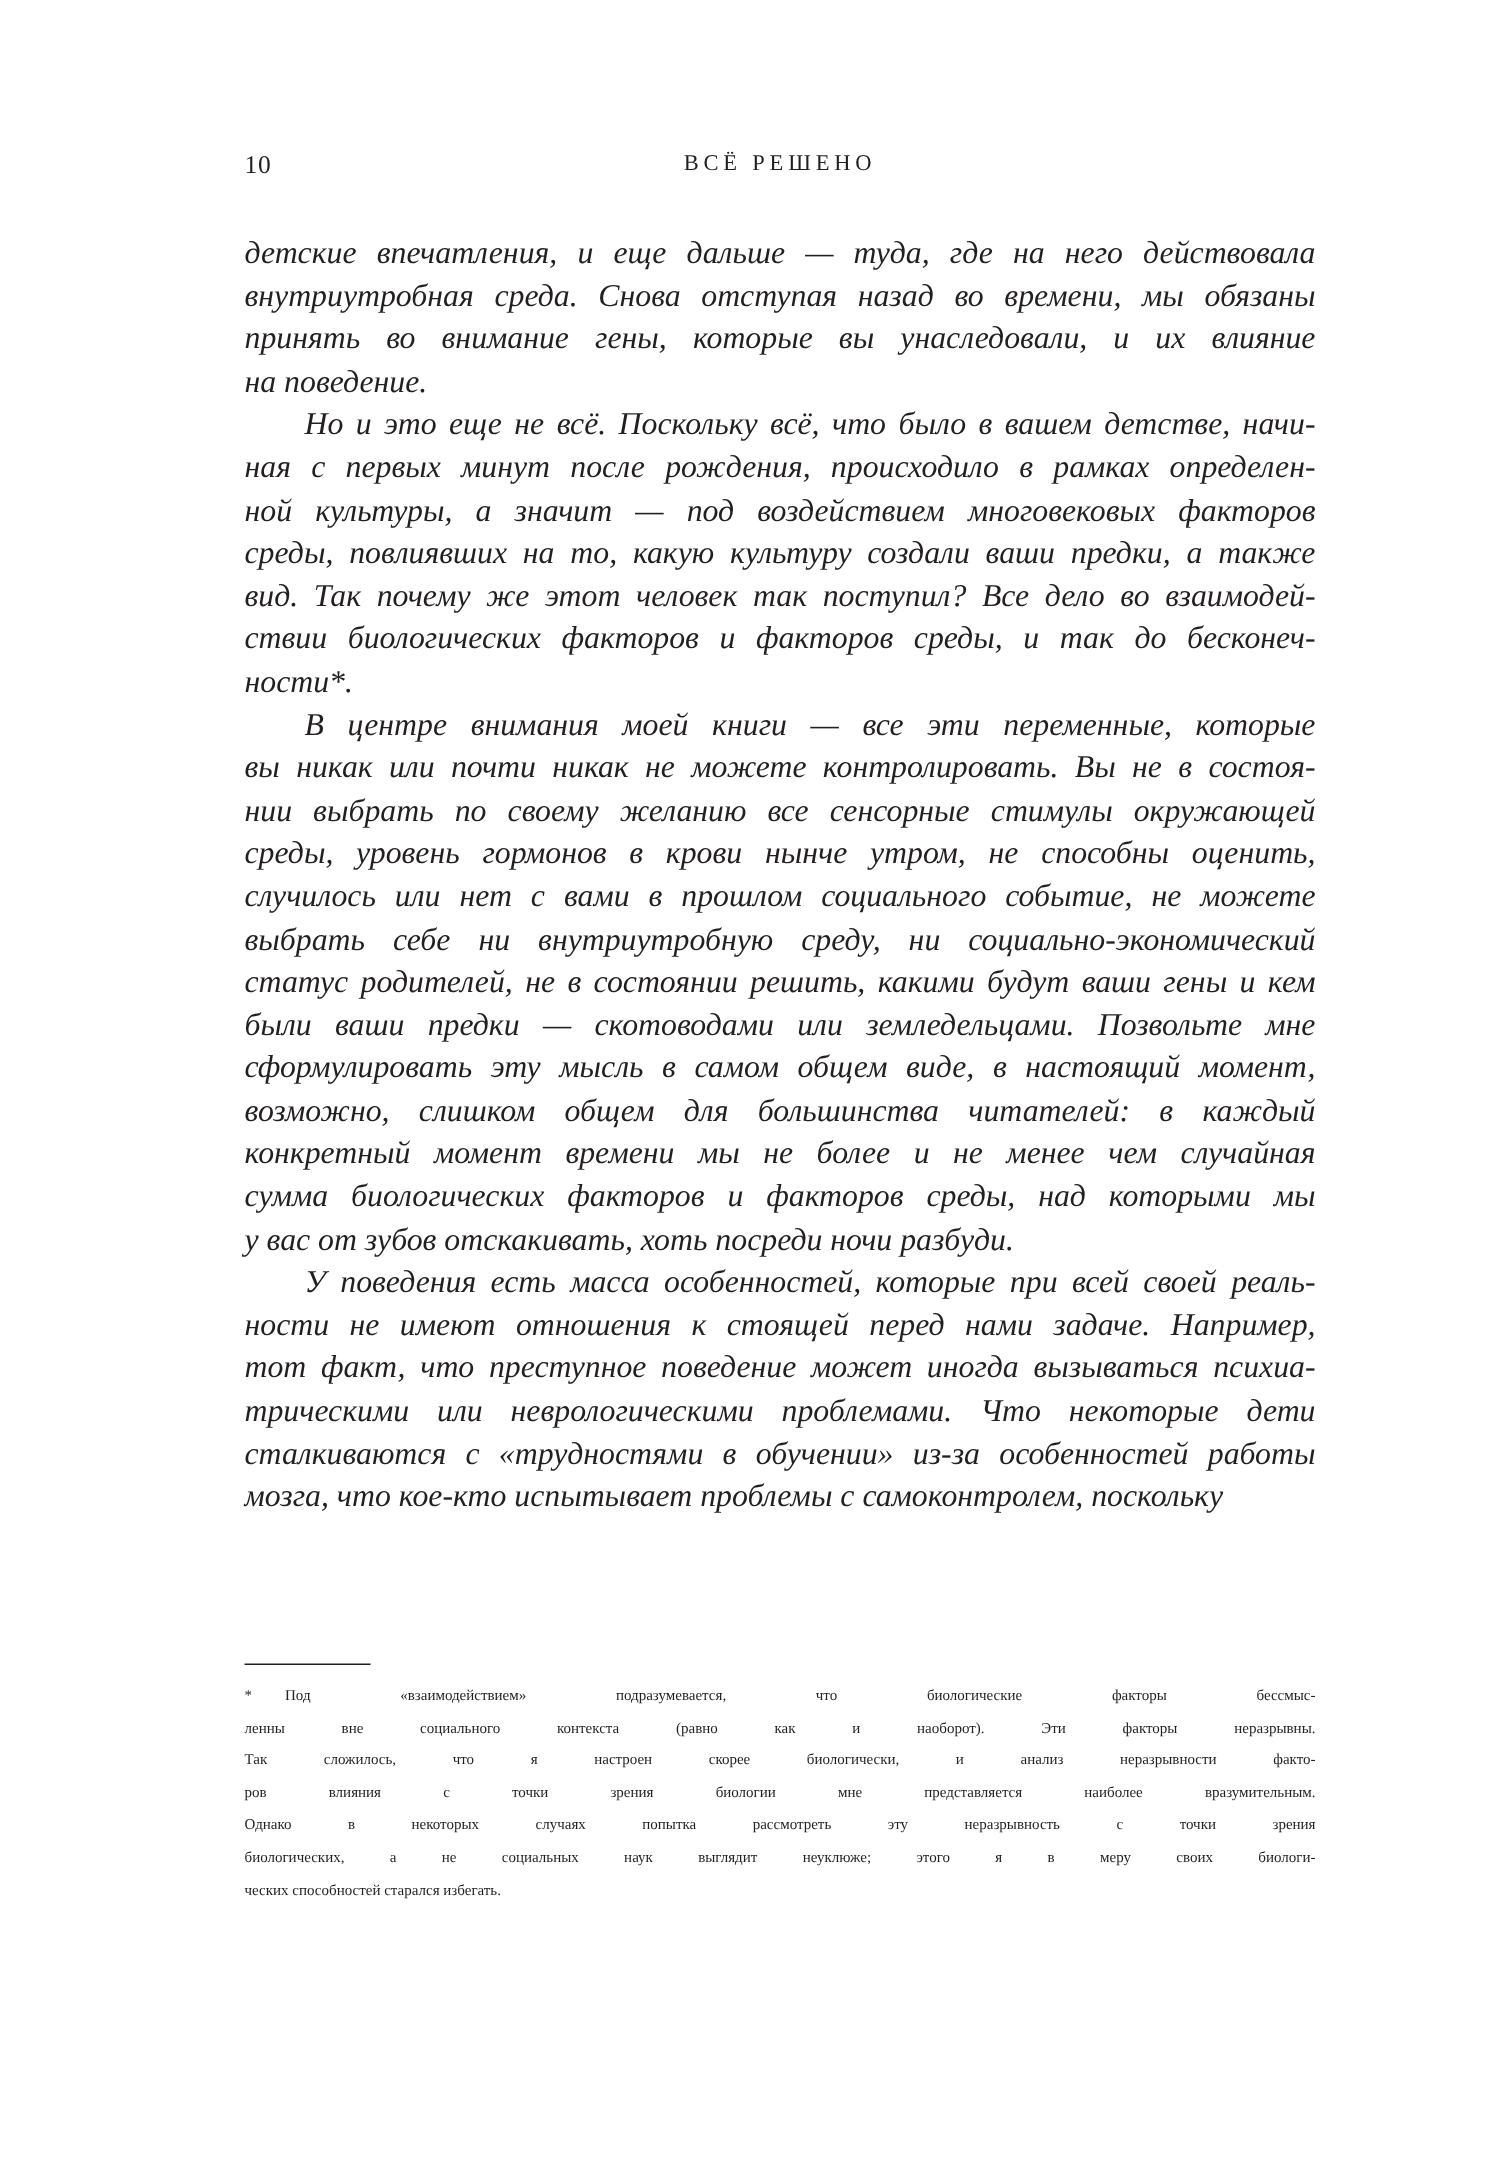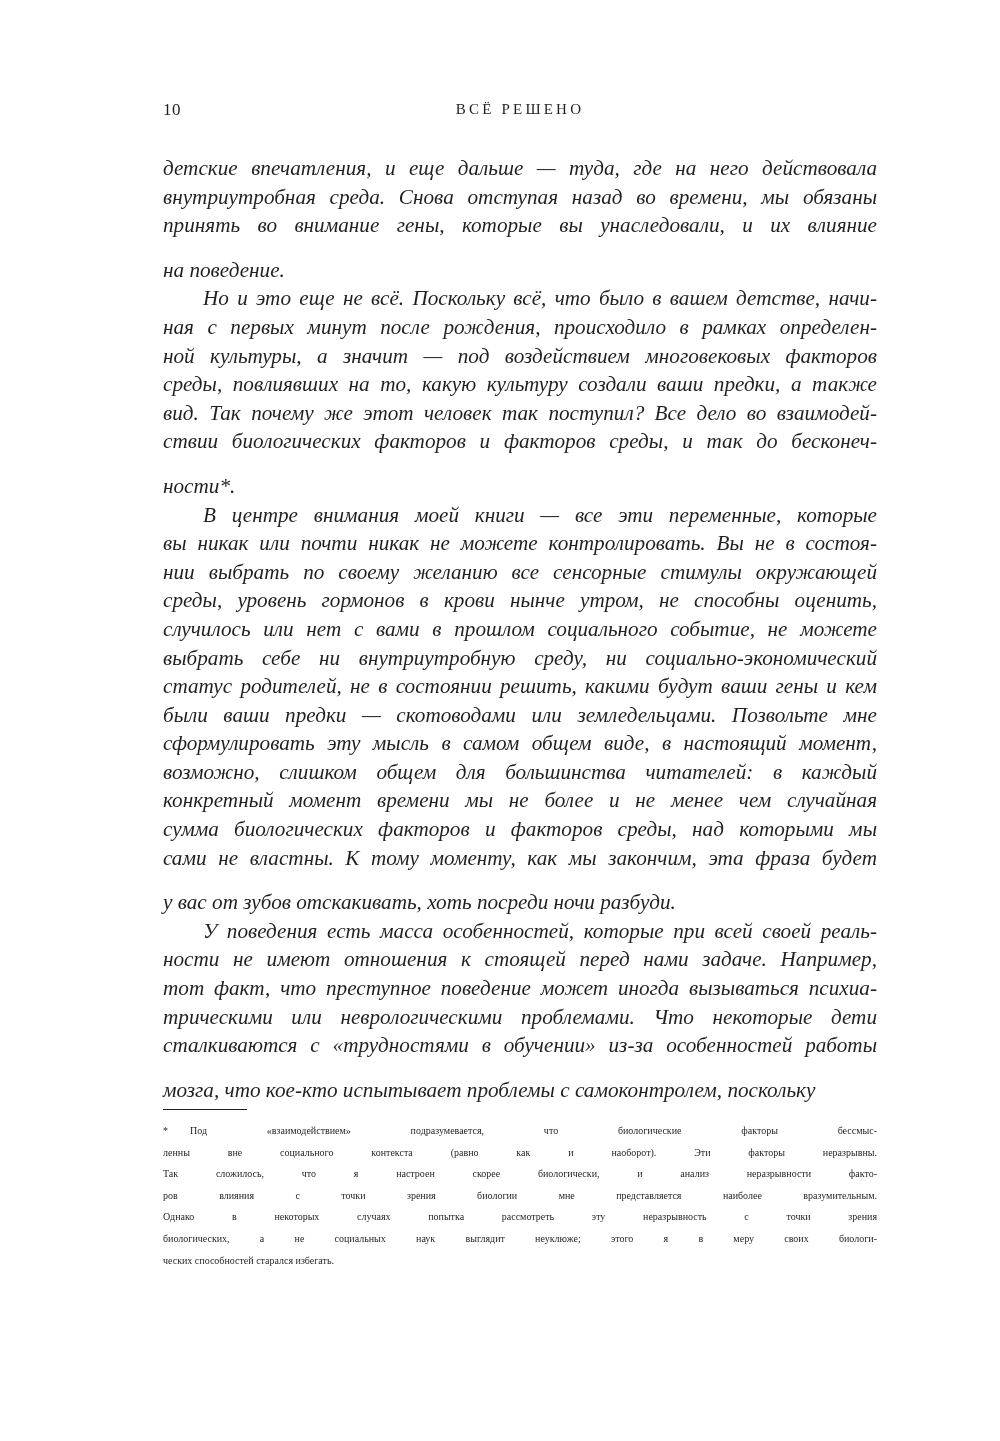--- a/index.html
+++ b/index.html
@@ -3,21 +3,21 @@
 <meta charset="utf-8">
 <style>
   html, body { margin: 0; padding: 0; background: #ffffff; }
   body { width: 1000px; height: 1441px; position: relative; overflow: hidden; color: #231f20; font-family: "Liberation Serif", "DejaVu Serif", serif; }
   .page { position: absolute; left: 0; top: 0; width: 1000px; height: 1441px; padding-left: 12px; }
   .running-head { position: absolute; top: 100px; left: 163px; width: 714px; height: 26px; }
   .folio { position: absolute; left: 0; top: 0; font-size: 17px; letter-spacing: 0.5px; }
   .book-title { position: absolute; left: 0; right: 0; top: 1px; text-align: center; font-size: 15px; letter-spacing: 3.2px; }
   .body-text { position: absolute; left: 163px; top: 154px; width: 714px; }
   .line { display: block; height: 28.6px; line-height: 28.6px; font-size: 21.2px; white-space: nowrap; text-align: justify; text-align-last: justify; font-style: italic; }
-  .line.last { text-align-last: left; margin-top: 16px; }
+  .line.last { text-align-last: left; }
   .line.indent { padding-left: 40px; }
   .fn-rule { position: absolute; left: 163px; top: 1109px; width: 84px; height: 1px; background: #231f20; }
   .footnotes { position: absolute; left: 163px; top: 1120px; width: 714px; }
   .fline { display: block; height: 21.6px; line-height: 21.6px; font-size: 10px; white-space: nowrap; text-align: justify; text-align-last: justify; }
   .fline.last { text-align-last: left; }
   .fn-mark { display: inline-block; width: 27px; text-align: left; }
 </style>
 </head>
 <body>
 
@@ -49,21 +49,20 @@
         <span class="line">нии выбрать по своему желанию все сенсорные стимулы окружающей</span>
         <span class="line">среды, уровень гормонов в крови нынче утром, не способны оценить,</span>
         <span class="line">случилось или нет с вами в прошлом социального событие, не можете</span>
         <span class="line">выбрать себе ни внутриутробную среду, ни социально-экономический</span>
         <span class="line">статус родителей, не в состоянии решить, какими будут ваши гены и кем</span>
         <span class="line">были ваши предки — скотоводами или земледельцами. Позвольте мне</span>
         <span class="line">сформулировать эту мысль в самом общем виде, в настоящий момент,</span>
         <span class="line">возможно, слишком общем для большинства читателей: в каждый</span>
         <span class="line">конкретный момент времени мы не более и не менее чем случайная</span>
         <span class="line">сумма биологических факторов и факторов среды, над которыми мы</span>
-        <span class="line">сами не властны. К тому моменту, как мы закончим, эта фраза будет</span>
         <span class="line last">у вас от зубов отскакивать, хоть посреди ночи разбуди.</span>
       </div>
       <div>
         <span class="line indent">У поведения есть масса особенностей, которые при всей своей реаль-</span>
         <span class="line">ности не имеют отношения к стоящей перед нами задаче. Например,</span>
         <span class="line">тот факт, что преступное поведение может иногда вызываться психиа-</span>
         <span class="line">трическими или неврологическими проблемами. Что некоторые дети</span>
         <span class="line">сталкиваются с «трудностями в обучении» из-за особенностей работы</span>
         <span class="line last">мозга, что кое-кто испытывает проблемы с самоконтролем, поскольку</span>
       </div>

